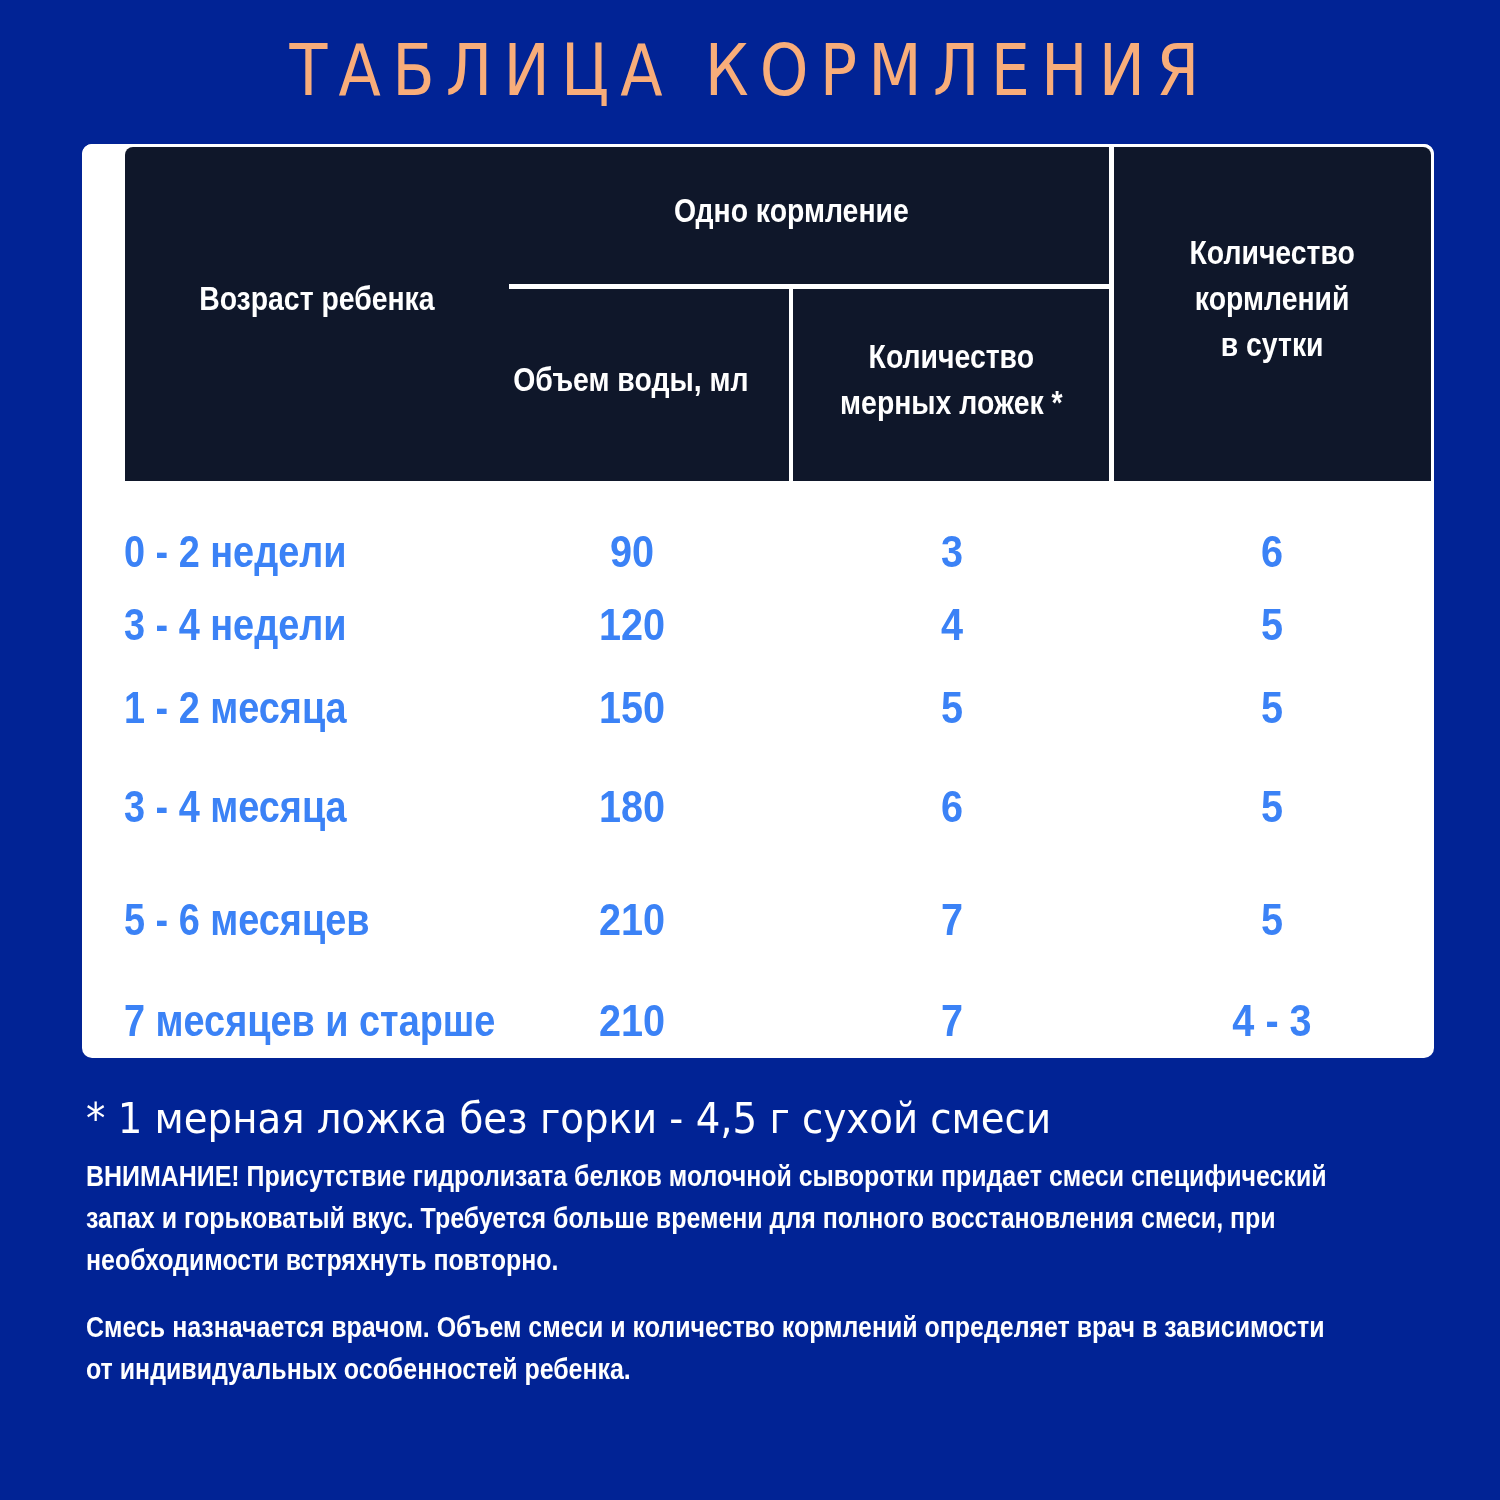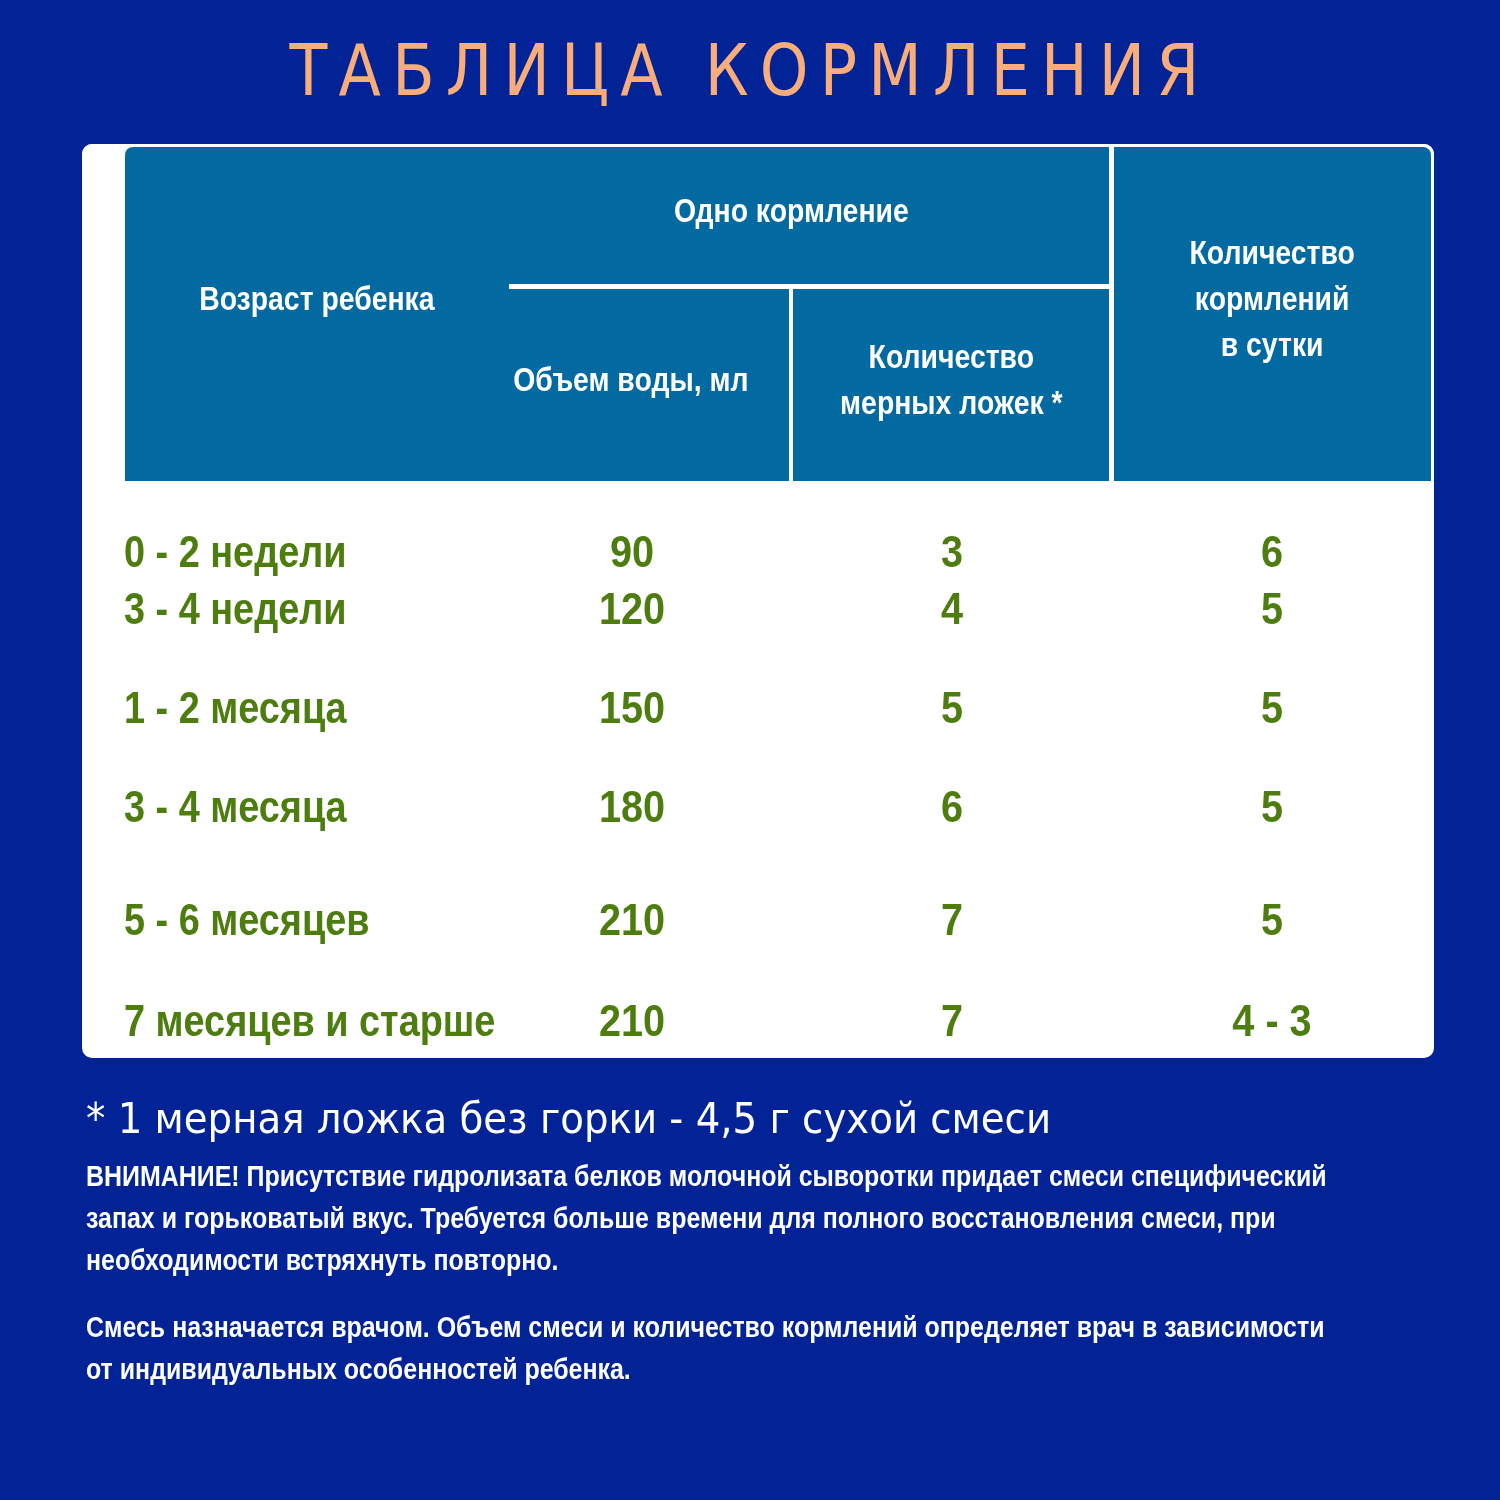--- a/index.html
+++ b/index.html
@@ -11,38 +11,38 @@
       position:absolute; top:28px; left:0; width:1500px; text-align:center;
       color:#f8ad7a; font-family:"DejaVu Sans", sans-serif; font-size:72px; letter-spacing:13px;
       font-weight:normal; transform:scaleX(0.86); transform-origin:center;
     }
     .table {
       position:absolute; left:82px; top:144px; width:1352px; height:914px;
       background:#fff; border-radius:10px; overflow:hidden;
     }
     .hdr { position:absolute; left:0; top:0; width:1352px; height:338px; background:#fff; }
     .cell {
-      position:absolute; background:#0369a1; color:#fff; display:flex; align-items:center; justify-content:center;
+      position:absolute; background:#0f172a; color:#fff; display:flex; align-items:center; justify-content:center;
       text-align:center; font-weight:bold; font-size:33px; line-height:46px;
       font-family:"Liberation Sans Narrow","Liberation Sans", sans-serif;
       transform-origin:center;
     }
     .cell span { display:inline-block; transform:scaleX(0.86); }
     .c-age { left:3px; top:3px; width:384px; height:334px; border-top-left-radius:8px;margin-left:40px; }
     .c-one { left:391px; top:3px; width:636px; height:137px; }
     .c-water { left:391px; top:145px; width:316px; height:192px; }
     .c-spoons { left:711px; top:145px; width:316px; height:192px; }
     .c-count { left:1032px; top:3px; width:317px; height:334px; border-top-right-radius:8px; }
     .c-one span { margin-top:-10px; }
     .c-water span { margin-top:-10px; }
     .c-spoons span { margin-top:-10px; }
     .c-count span { margin-top:-30px; }
     .c-age span { margin-top:-30px; }
     .row {
-      position:absolute; left:0; width:1352px; height:60px; color:#4d7c0f; font-weight:bold; font-size:44px;
+      position:absolute; left:0; width:1352px; height:60px; color:#3b82f6; font-weight:bold; font-size:44px;
       font-family:"Liberation Sans", sans-serif;
     }
     .row .age { position:absolute; left:42px; top:0; transform:scaleX(0.86); transform-origin:left; white-space:nowrap; }
     .row .v { position:absolute; top:0; width:200px; text-align:center; transform:scaleX(0.9); }
     .row .water { left:450px; }
     .row .spoons { left:770px; }
     .row .count { left:1090px; }
     .note1 {
       position:absolute; left:86px; top:1093px; font-size:43px; white-space:nowrap;
       font-family:"DejaVu Sans", sans-serif; transform:scaleX(0.9); transform-origin:left; color:#fff;
@@ -78,21 +78,21 @@
         <span><span style="transform:none">Количество</span><br><span style="transform:none">кормлений</span><br><span style="transform:none">в сутки</span></span>
       </div>
   </div>
 
   <div class="row" style="top:383px">
     <span class="age">0 - 2 недели</span>
     <span class="v water">90</span>
     <span class="v spoons">3</span>
     <span class="v count">6</span>
   </div>
-  <div class="row" style="top:440px">
+  <div class="row" style="top:456px">
     <span class="age">3 - 4 недели</span>
     <span class="v water">120</span>
     <span class="v spoons">4</span>
     <span class="v count">5</span>
   </div>
   <div class="row" style="top:539px">
     <span class="age">1 - 2 месяца</span>
     <span class="v water">150</span>
     <span class="v spoons">5</span>
     <span class="v count">5</span>

